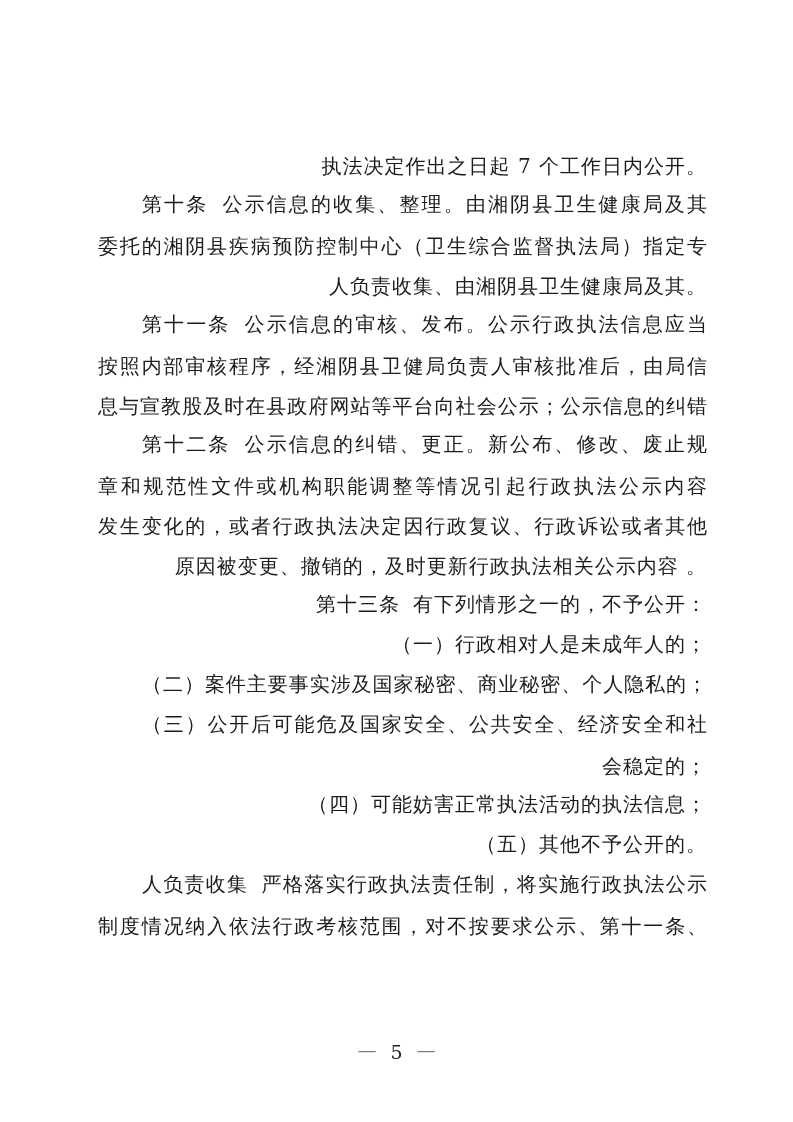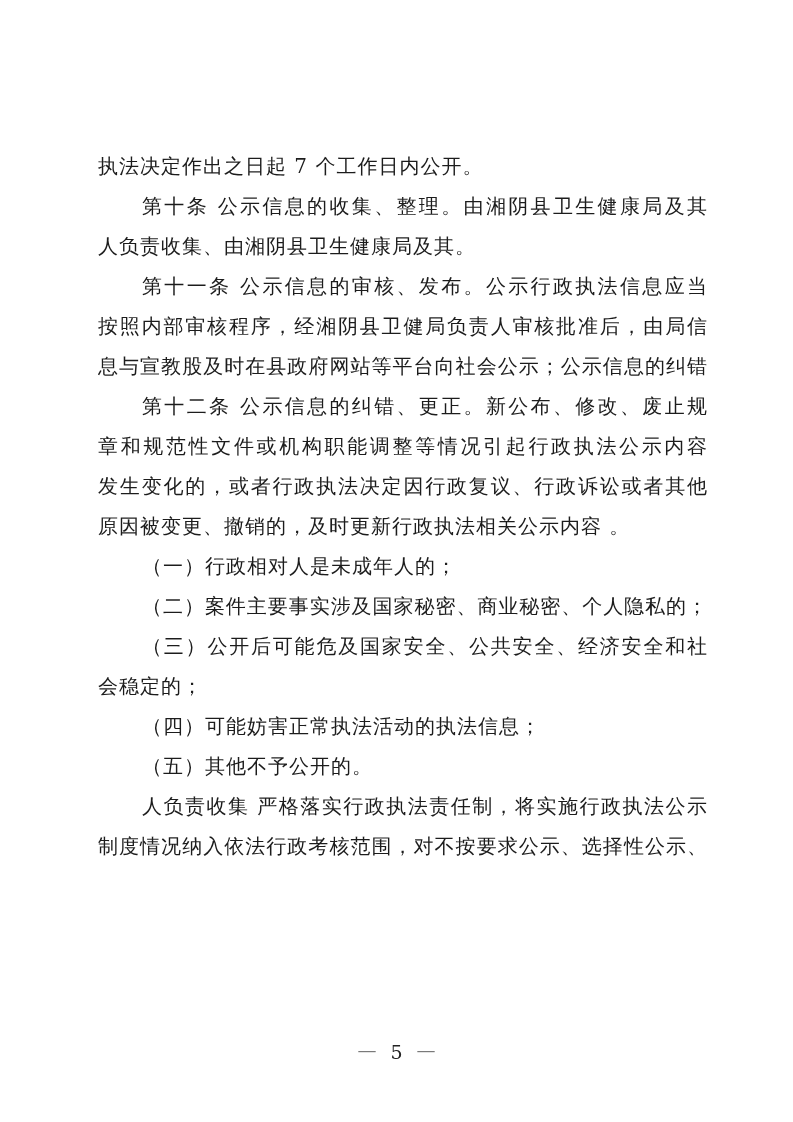--- a/index.html
+++ b/index.html
@@ -22,23 +22,25 @@
     left: 98px;
     width: 609px;
     font-size: 20px;
     line-height: 40px;
   }
   .line {
     height: 40px;
     overflow: hidden;
     white-space: nowrap;
     letter-spacing: 1px;
+    text-align: right;
   }
   .line.indent {
     text-indent: 44px;
+    font-family: Liberation Mono, monospace;
   }
   .line.fill {
     white-space: normal;
     word-break: break-all;
     text-align: justify;
     text-align-last: justify;
     letter-spacing: 0;
   }
   .footer {
     position: absolute;
@@ -63,35 +65,37 @@
 </style>
 </head>
 <body>
 
 <div class="page">
 
   <div class="doc-body">
 
   <div class="line">执法决定作出之日起 7 个工作日内公开。</div>
       <div class="line indent fill">第十条 公示信息的收集、整理。由湘阴县卫生健康局及其</div>
+      <div class="line fill">委托的湘阴县疾病预防控制中心（卫生综合监督执法局）指定专</div>
       <div class="line">人负责收集、由湘阴县卫生健康局及其。</div>
       <div class="line indent fill">第十一条 公示信息的审核、发布。公示行政执法信息应当</div>
       <div class="line fill">按照内部审核程序，经湘阴县卫健局负责人审核批准后，由局信</div>
       <div class="line fill">息与宣教股及时在县政府网站等平台向社会公示；公示信息的纠错</div>
       <div class="line indent fill">第十二条 公示信息的纠错、更正。新公布、修改、废止规</div>
       <div class="line fill">章和规范性文件或机构职能调整等情况引起行政执法公示内容</div>
       <div class="line fill">发生变化的，或者行政执法决定因行政复议、行政诉讼或者其他</div>
       <div class="line">原因被变更、撤销的，及时更新行政执法相关公示内容 。</div>
+      <div class="line indent">第十三条 有下列情形之一的，不予公开：</div>
       <div class="line indent">（一）行政相对人是未成年人的；</div>
       <div class="line indent fill">（二）案件主要事实涉及国家秘密、商业秘密、个人隐私的；</div>
       <div class="line indent fill">（三）公开后可能危及国家安全、公共安全、经济安全和社</div>
       <div class="line">会稳定的；</div>
       <div class="line indent">（四）可能妨害正常执法活动的执法信息；</div>
       <div class="line indent">（五）其他不予公开的。</div>
       <div class="line indent fill">人负责收集 严格落实行政执法责任制，将实施行政执法公示</div>
-      <div class="line fill">制度情况纳入依法行政考核范围，对不按要求公示、选择性公示、</div>
+      <div class="line fill">制度情况纳入依法行政考核范围，对不按要求公示、第十一条、</div>
     </div>
 
   <div class="footer">
     <span class="dash">—</span><span class="num">5</span><span class="dash">—</span>
   </div>
 
 </div>
 
 </body></html>

